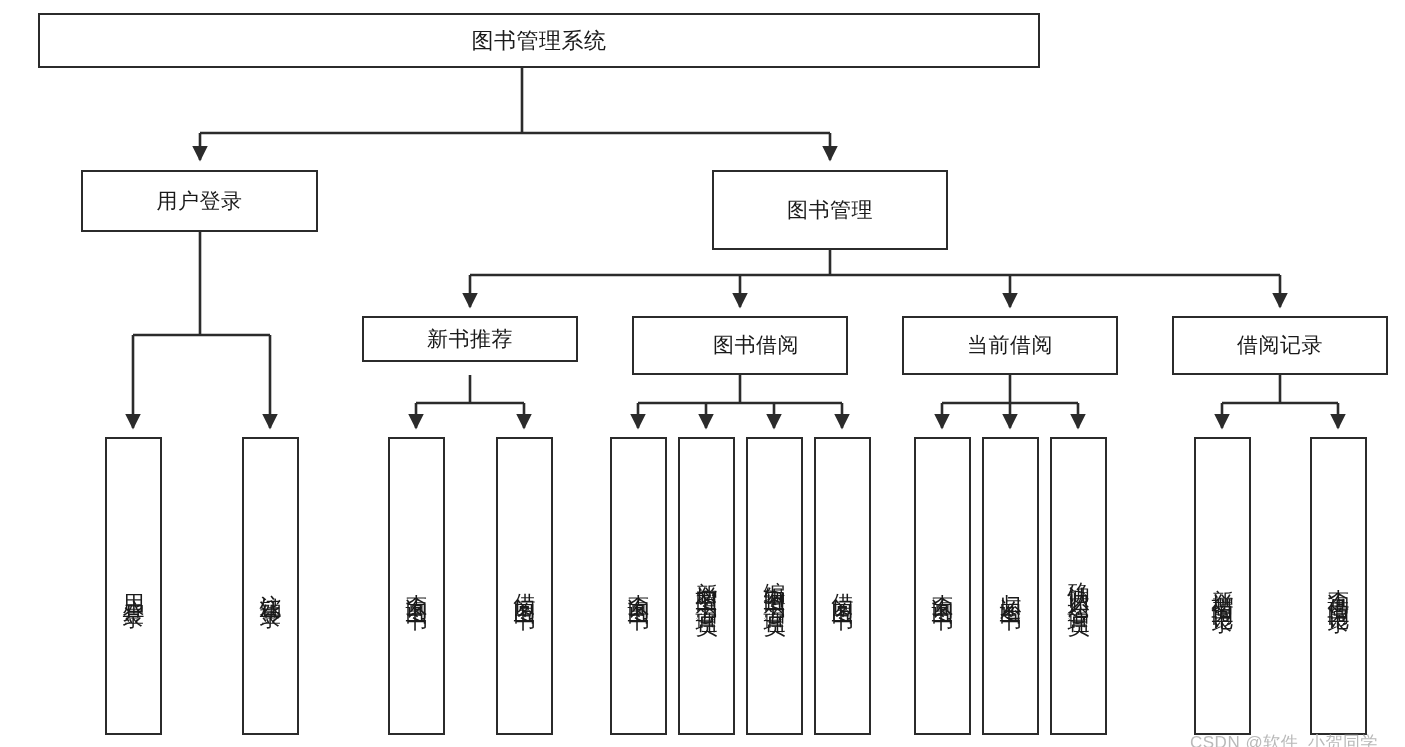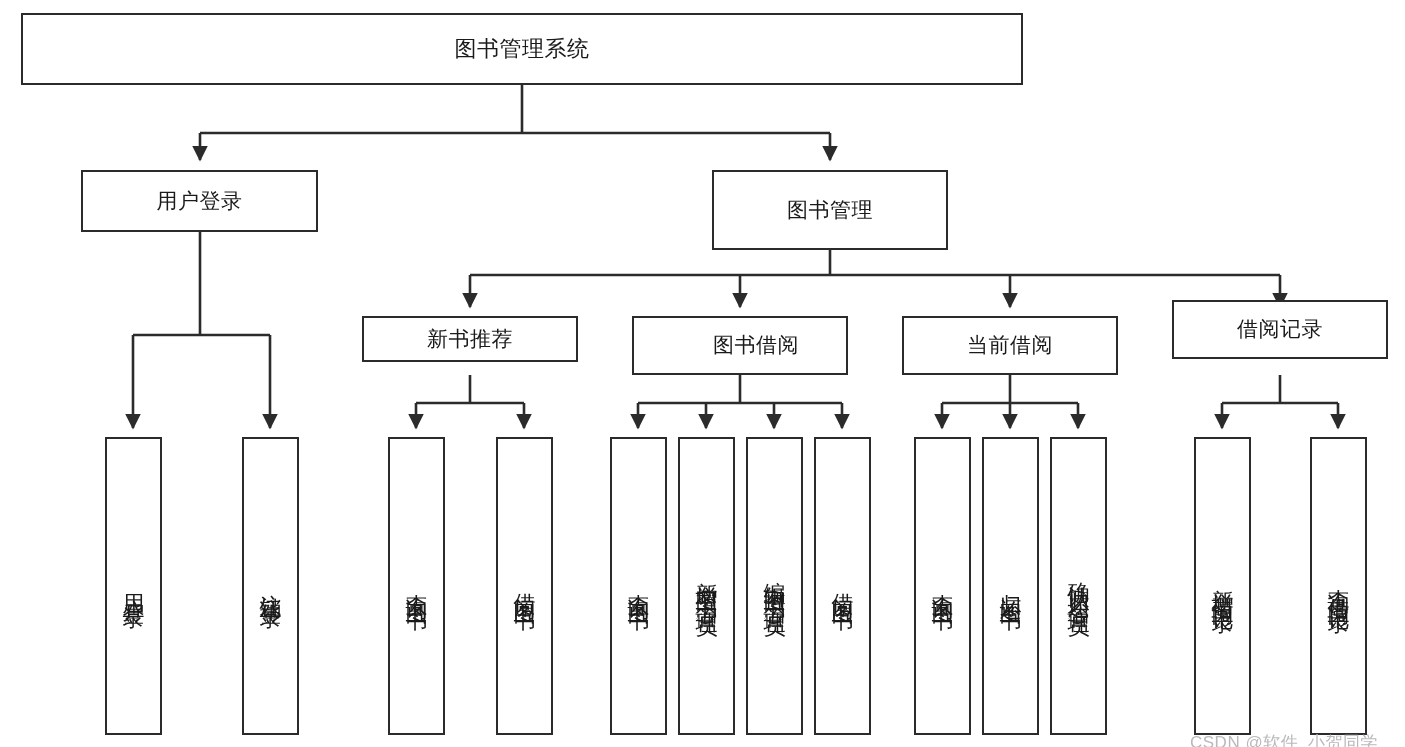--- a/index.html
+++ b/index.html
@@ -115,41 +115,41 @@
       <path d="M 1010 403 L 1010 428" marker-end="url(#arrow)"></path>
       <path d="M 1078 403 L 1078 428" marker-end="url(#arrow)"></path>
 
       <path d="M 1280 375 L 1280 403"></path>
       <path d="M 1222 403 L 1338 403"></path>
       <path d="M 1222 403 L 1222 428" marker-end="url(#arrow)"></path>
       <path d="M 1338 403 L 1338 428" marker-end="url(#arrow)"></path>
     </g>
   </svg>
 
-  <div class="node root" style="left:21px; top:13px; width:1002px; height:72px;">
+  <div class="node root" style="left:38px; top:13px; width:1002px; height:55px;">
     <span class="node-label">图书管理系统</span>
   </div>
 
   <div class="node lvl2" style="left:81px; top:170px; width:237px; height:62px;">
     <span class="node-label">用户登录</span>
   </div>
   <div class="node lvl2" style="left:712px; top:170px; width:236px; height:80px;">
     <span class="node-label">图书管理</span>
   </div>
 
   <div class="node lvl3" style="left:362px; top:316px; width:216px; height:46px;">
     <span class="node-label">新书推荐</span>
   </div>
   <div class="node lvl3" style="left:632px; top:316px; width:216px; height:59px;padding-left:32px;">
     <span class="node-label">图书借阅</span>
   </div>
   <div class="node lvl3" style="left:902px; top:316px; width:216px; height:59px;">
     <span class="node-label">当前借阅</span>
   </div>
-  <div class="node lvl3" style="left:1172px; top:300px; width:216px; height:59px;justify-content:center;">
+  <div class="node lvl3" style="left:1172px; top:316px; width:216px; height:59px;justify-content:center;">
     <span class="node-label">借阅记录</span>
   </div>
 
   <div class="node leaf" style="left:105px; top:437px; width:57px; height:298px;">
     <span class="node-label">用户登录</span>
   </div>
   <div class="node leaf" style="left:242px; top:437px; width:57px; height:298px;">
     <span class="node-label">注销登录</span>
   </div>
 

